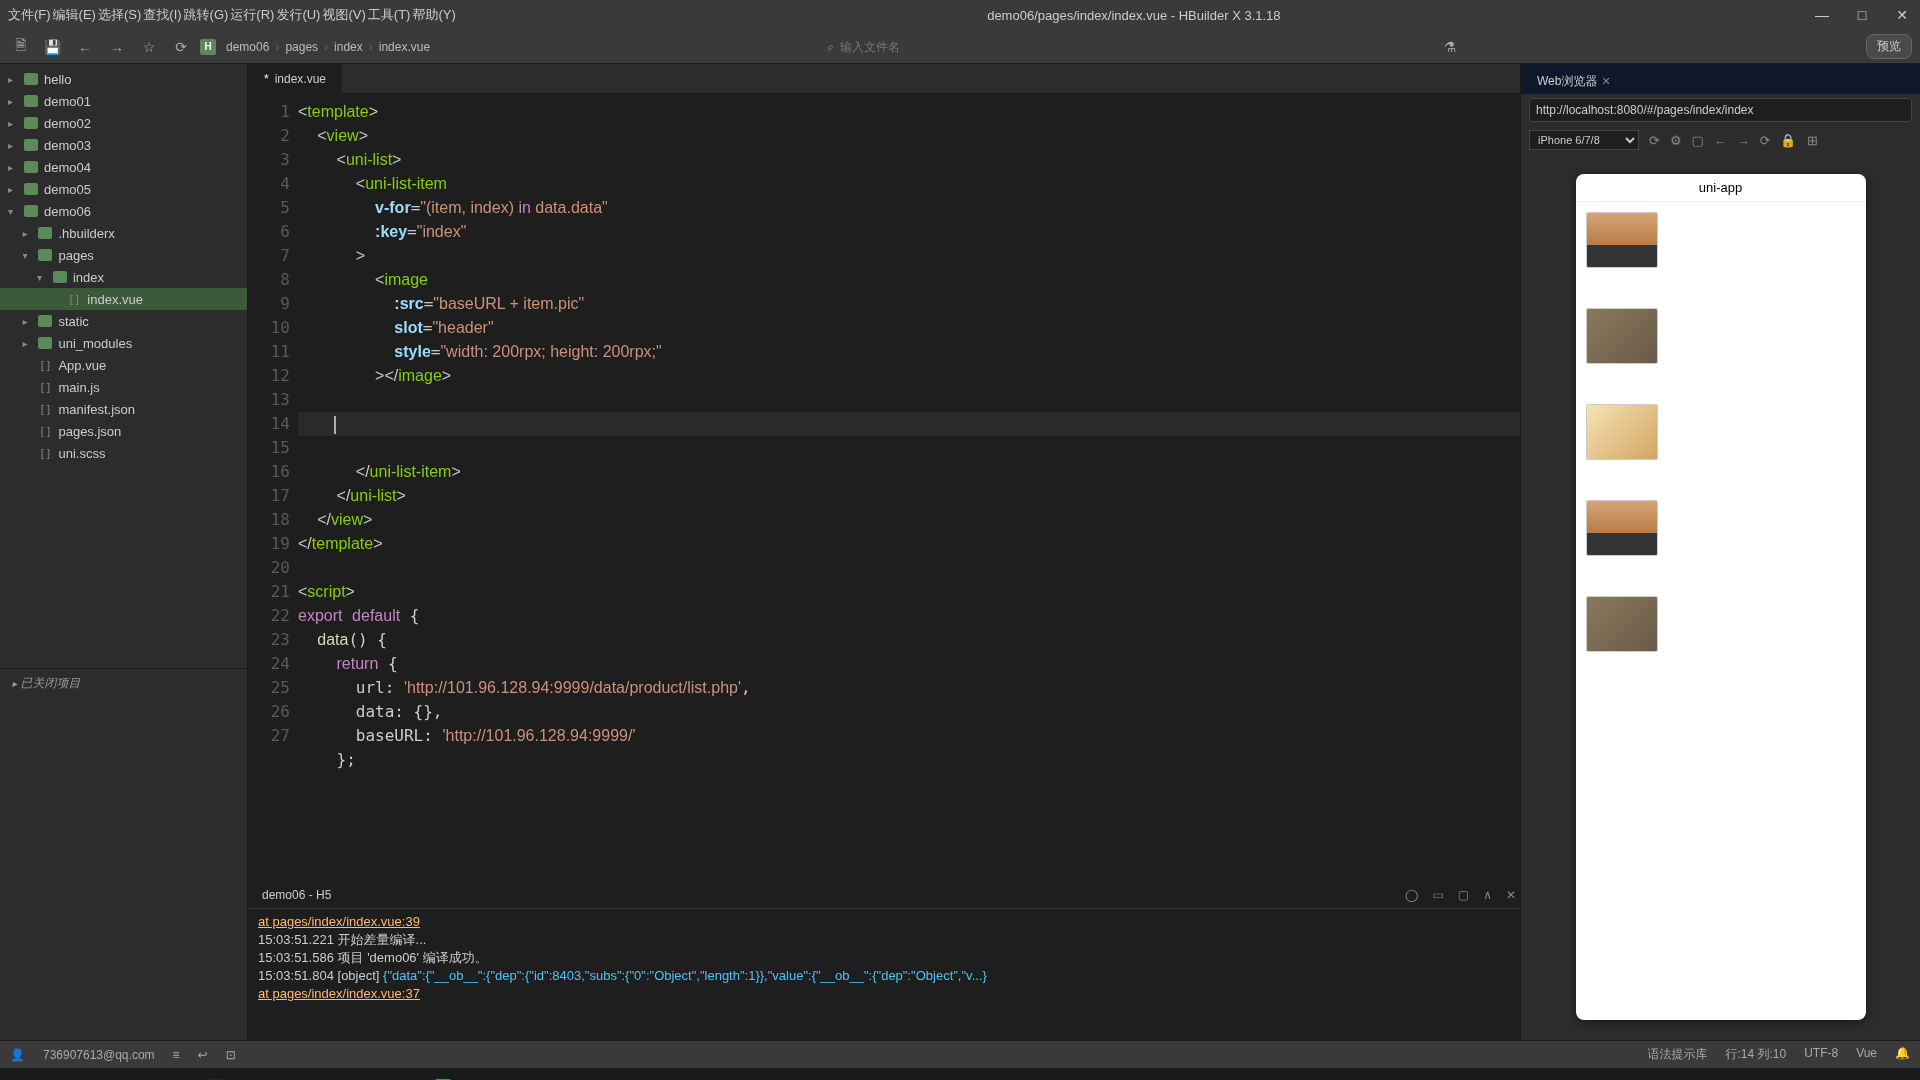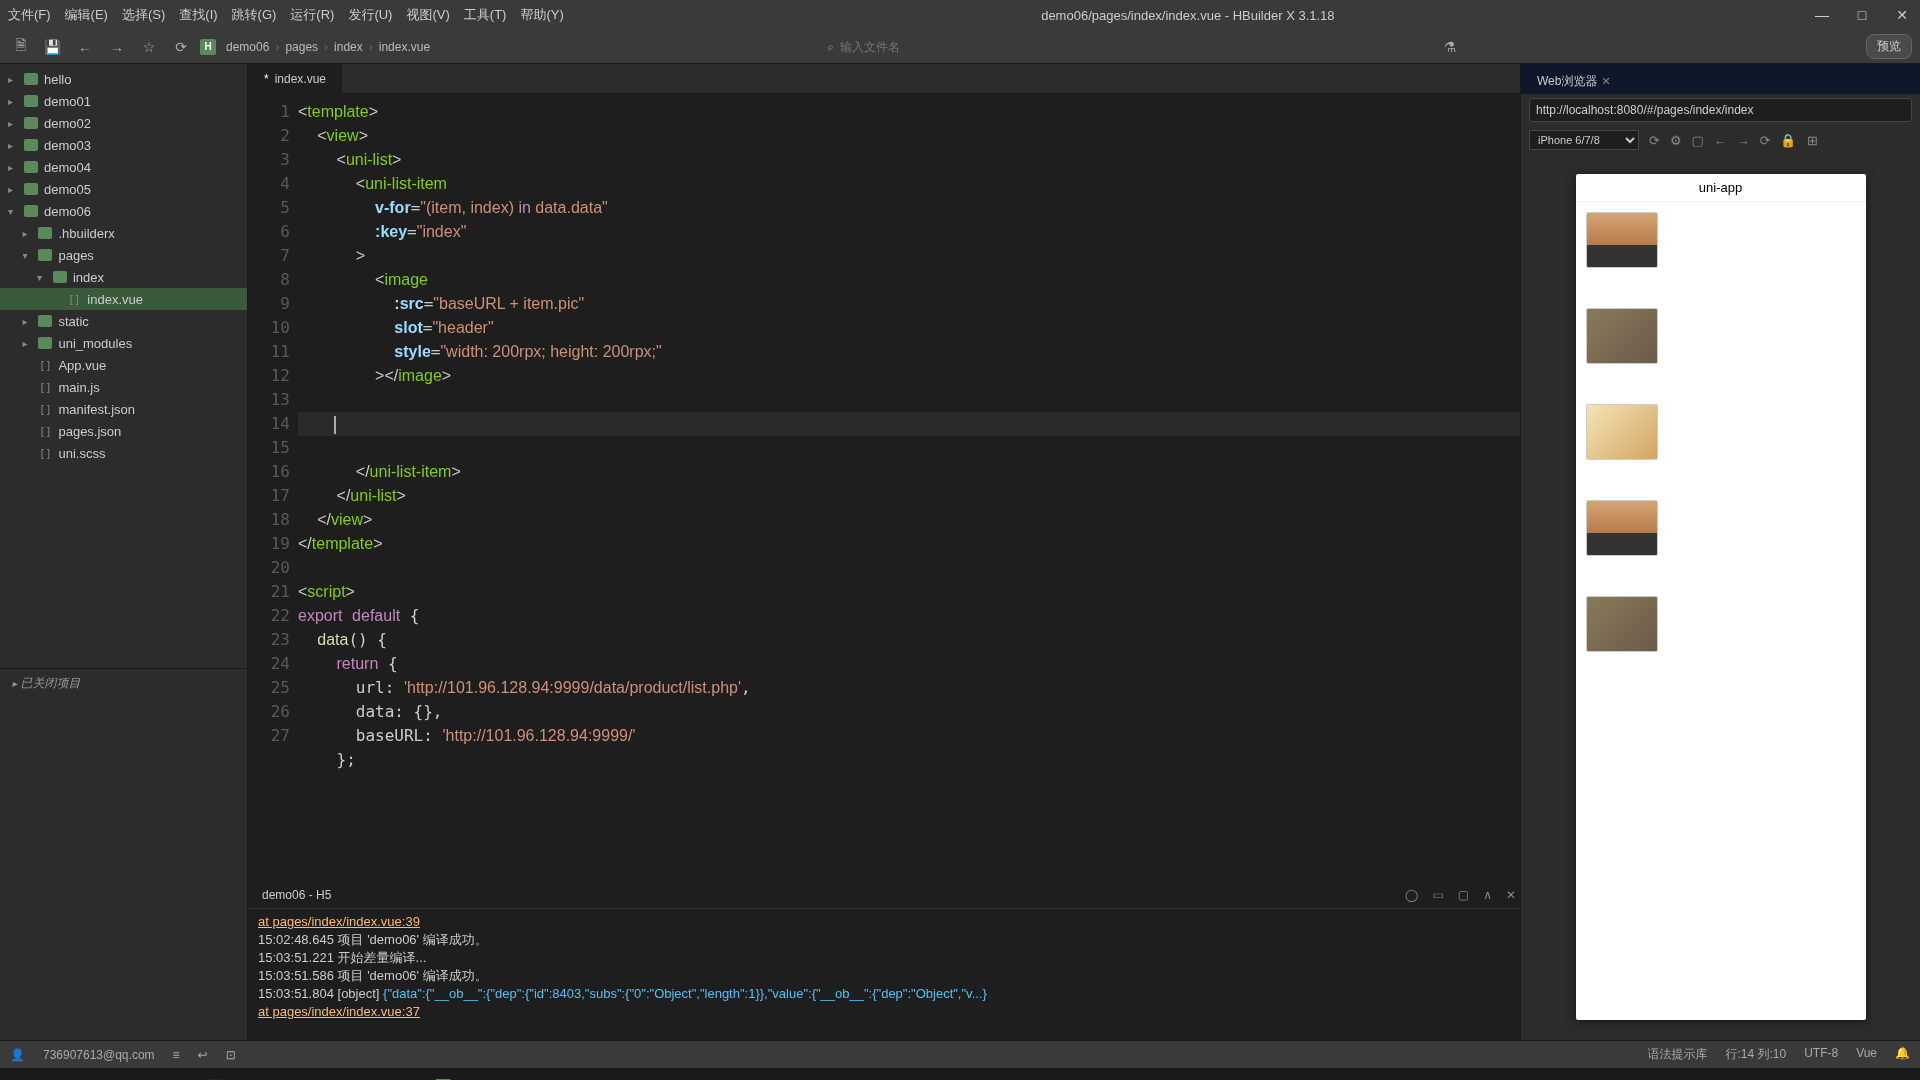--- a/index.html
+++ b/index.html
@@ -1,20 +1,20 @@
 <!DOCTYPE html>
 <html><head>
 <meta charset="utf-8">
 <style>
 * { margin: 0; padding: 0; box-sizing: border-box; font-family: "Microsoft YaHei", "Segoe UI", sans-serif; }
 body { background: #2c2c2c; color: #ccc; font-size: 12px; width: 1920px; height: 1080px; overflow: hidden; }
 
 
 .titlebar { height: 30px; background: #3a3a3a; display: flex; align-items: center; padding: 0 8px; }
-.menubar { display: flex; gap: 14px; }
+.menubar { display: flex; gap: 2px; }
 .menubar span { color: #ccc; font-size: 13px; }
 .titlebar-title { flex: 1; text-align: center; color: #ccc; font-size: 13px; }
 .win-controls { display: flex; gap: 20px; }
 .win-controls span { width: 20px; text-align: center; color: #ccc; font-size: 14px; }
 
 
 .toolbar { height: 34px; background: #3a3a3a; display: flex; align-items: center; padding: 0 8px; border-bottom: 1px solid #1a1a1a; }
 .toolbar .icon-btn { width: 26px; height: 26px; display: flex; align-items: center; justify-content: center; color: #aaa; font-size: 14px; margin-right: 6px; }
 .breadcrumb { display: flex; align-items: center; gap: 6px; margin-left: 10px; }
 .breadcrumb span { color: #bbb; font-size: 12px; }
@@ -68,21 +68,21 @@
 .preview-panel { width: 400px; background: #2c2c2c; border-left: 1px solid #1a1a1a; display: flex; flex-direction: column; }
 .preview-tabs { height: 30px; display: flex; align-items: flex-end; background: #0f172a; padding: 0 8px; }
 .preview-tabs .ptab { font-size: 12px; color: #ccc; padding: 4px 8px; display: flex; align-items: center; gap: 4px; }
 .preview-tabs .close { color: #888; font-size: 11px; }
 .url-bar { padding: 4px 8px; }
 .url-bar input { width: 100%; background: #1e1e1e; border: 1px solid #444; color: #ccc; padding: 4px 6px; font-size: 12px; border-radius: 3px; }
 .device-bar { padding: 4px 8px; display: flex; align-items: center; gap: 10px; }
 .device-bar select { background: #1e1e1e; border: 1px solid #444; color: #ccc; padding: 2px 4px; font-size: 11px; width: 110px; }
 .device-bar .picon { color: #888; font-size: 13px; }
 .phone-frame { flex: 1; display: flex; justify-content: center; padding: 20px 0; background: #2c2c2c; }
-.phone { width: 290px; background: #fff; border-radius: 2px; box-shadow: 0 2px 8px rgba(0,0,0,0.5); overflow: hidden; }
+.phone { width: 290px; background: #fff; border-radius: 8px; box-shadow: 0 2px 8px rgba(0,0,0,0.5); overflow: hidden; }
 .phone-header { text-align: center; padding: 6px; font-size: 13px; color: #000; border-bottom: 1px solid #eee; font-weight: 500; }
 .phone-body { padding: 10px; }
 .phone-item { margin-bottom: 40px; }
 .phone-img { width: 72px; height: 56px; background: linear-gradient(135deg, #8a7a5a, #6a5a4a); border: 1px solid #ccc; border-radius: 2px; }
 .phone-img.mac { background: linear-gradient(180deg, #d4a574 0%, #b87a4a 60%, #333 60%, #333 100%); }
 .phone-img.anime { background: linear-gradient(135deg, #f4e4b4, #d4a464); }
 
 
 .statusbar { height: 28px; background: #3a3a3a; display: flex; align-items: center; padding: 0 10px; font-size: 12px; color: #aaa; border-top: 1px solid #1a1a1a; }
 .statusbar .sitem { margin-right: 18px; display: flex; align-items: center; gap: 4px; }
@@ -331,21 +331,20 @@
         <div class="tactions">
           <span>◯</span>
           <span>▭</span>
           <span>▢</span>
           <span>∧</span>
           <span>✕</span>
         </div>
       </div>
       <div class="term-content" id="term">
           <div><span class="link">at pages/index/index.vue:39</span></div>
-          <div>15:02:48.645 项目 'demo06' 编译成功。</div>
           <div>15:03:51.221 开始差量编译...</div>
           <div>15:03:51.586 项目 'demo06' 编译成功。</div>
           <div>15:03:51.804 [object] <span class="obj">{"data":{"__ob__":{"dep":{"id":8403,"subs":{"0":"Object","length":1}},"value":{"__ob__":{"dep":"Object","v...}</span></div>
           <div><span class="link">at pages/index/index.vue:37</span></div>
         </div>
     </div>
   </div>
 
   <div class="preview-panel">
     <div class="preview-tabs">

